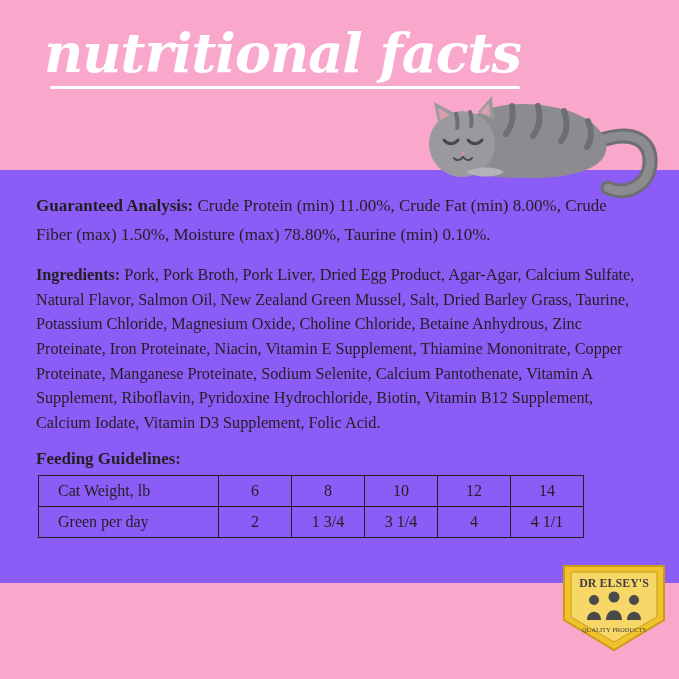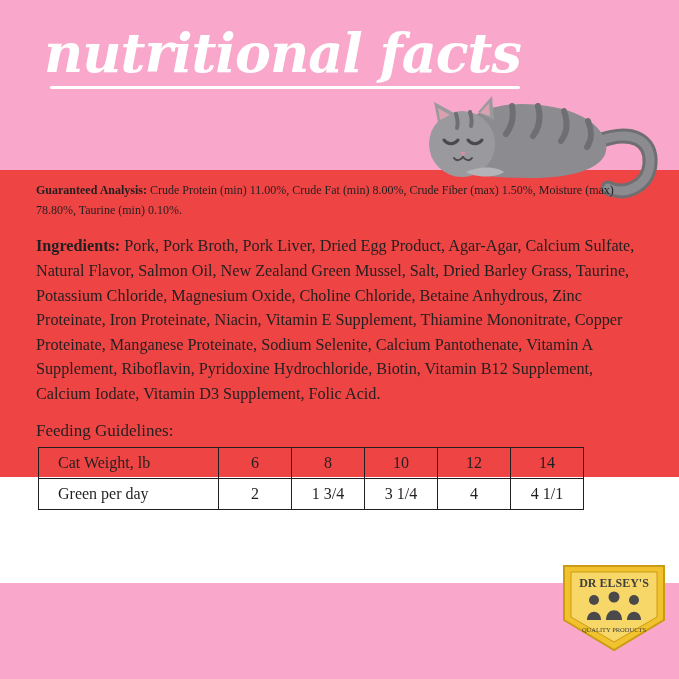--- a/index.html
+++ b/index.html
@@ -9,22 +9,22 @@
   body {
     width: 679px;
     height: 679px;
     background: #ffffff;
     font-family: "Liberation Serif", serif;
     overflow: hidden;
   }
   .page {
     position: relative;
     width: 679px;
-    height: 477px;
-    background: #ef4444;
+    height: 679px;
+    background: #8b5cf6;
   }
   
   .band-top {
     position: absolute;
     left: 0; top: 0;
     width: 679px;
     height: 170px;
     background: #f9a8cb;
   }
   .band-bottom {
@@ -76,30 +76,31 @@
   .para {
     font-size: 16.5px;
     line-height: 1.62;
     margin: 0 0 14px 0;
     text-align: left;
   }
   .para b, .lead {
     font-weight: bold;
   }
   .guaranteed {
-    font-size: 12px;
+    font-size: 17px;
     line-height: 1.68;
+    margin-top: 12px;
   }
   .ingredients {
     font-size: 16.2px;
     line-height: 1.52;
   }
   .feeding-title {
     font-size: 17px;
-    font-weight: normal;
+    font-weight: bold;
     margin: 6px 0 6px 0;
   }
   table.feeding {
     border-collapse: collapse;
     margin-left: 2px;
     font-size: 16px;
   }
   table.feeding td {
     border: 1px solid #231f20;
     padding: 5px 8px;

